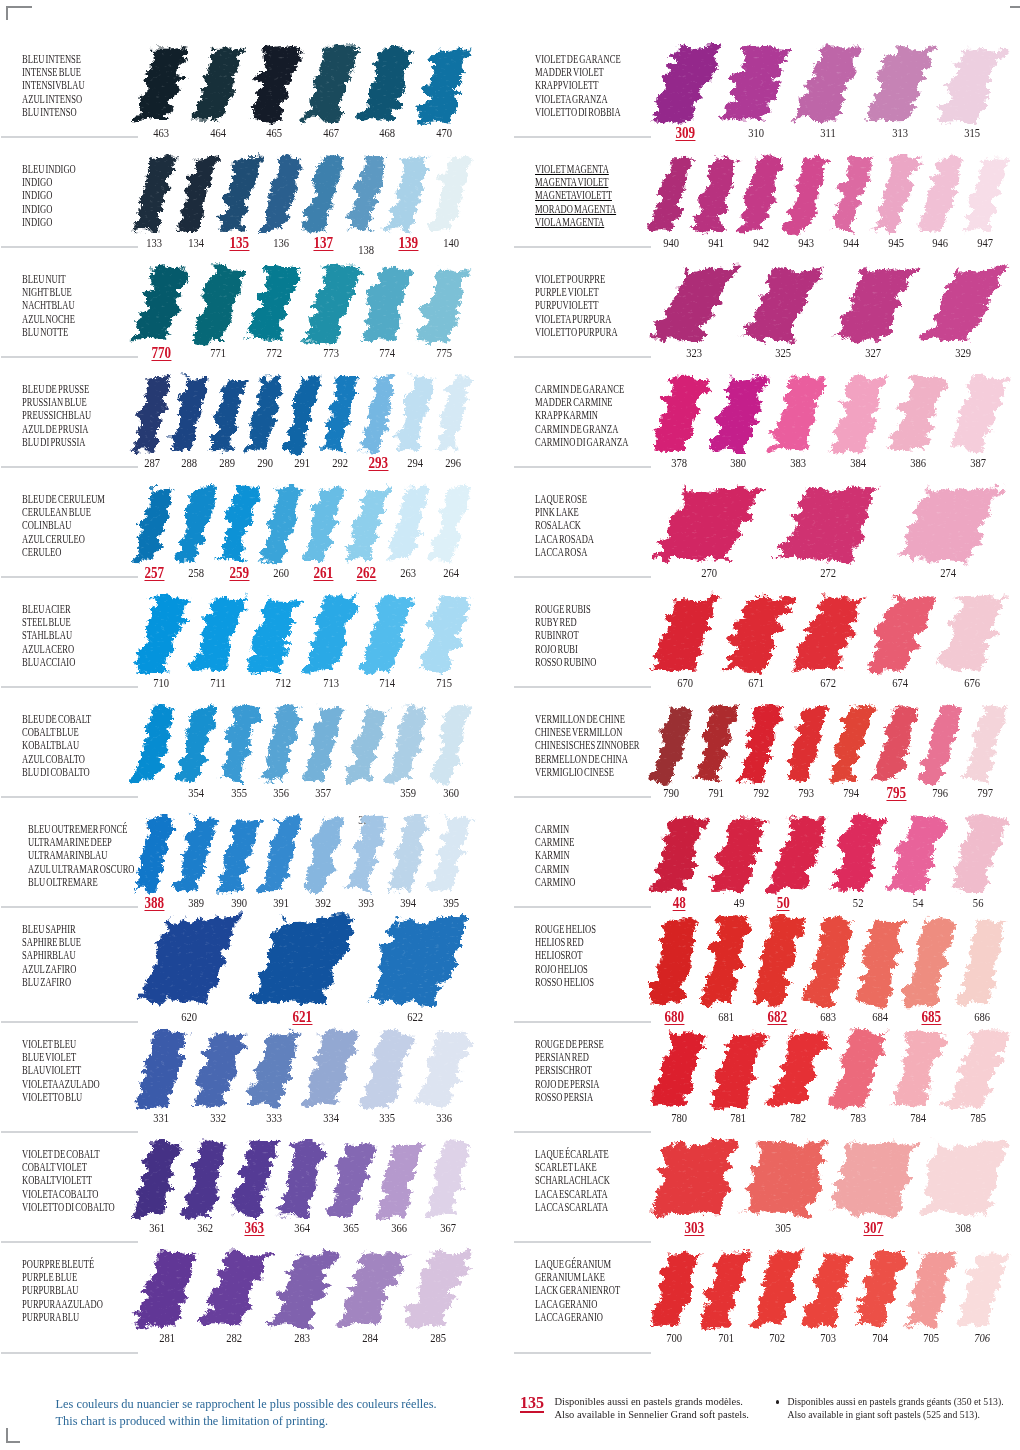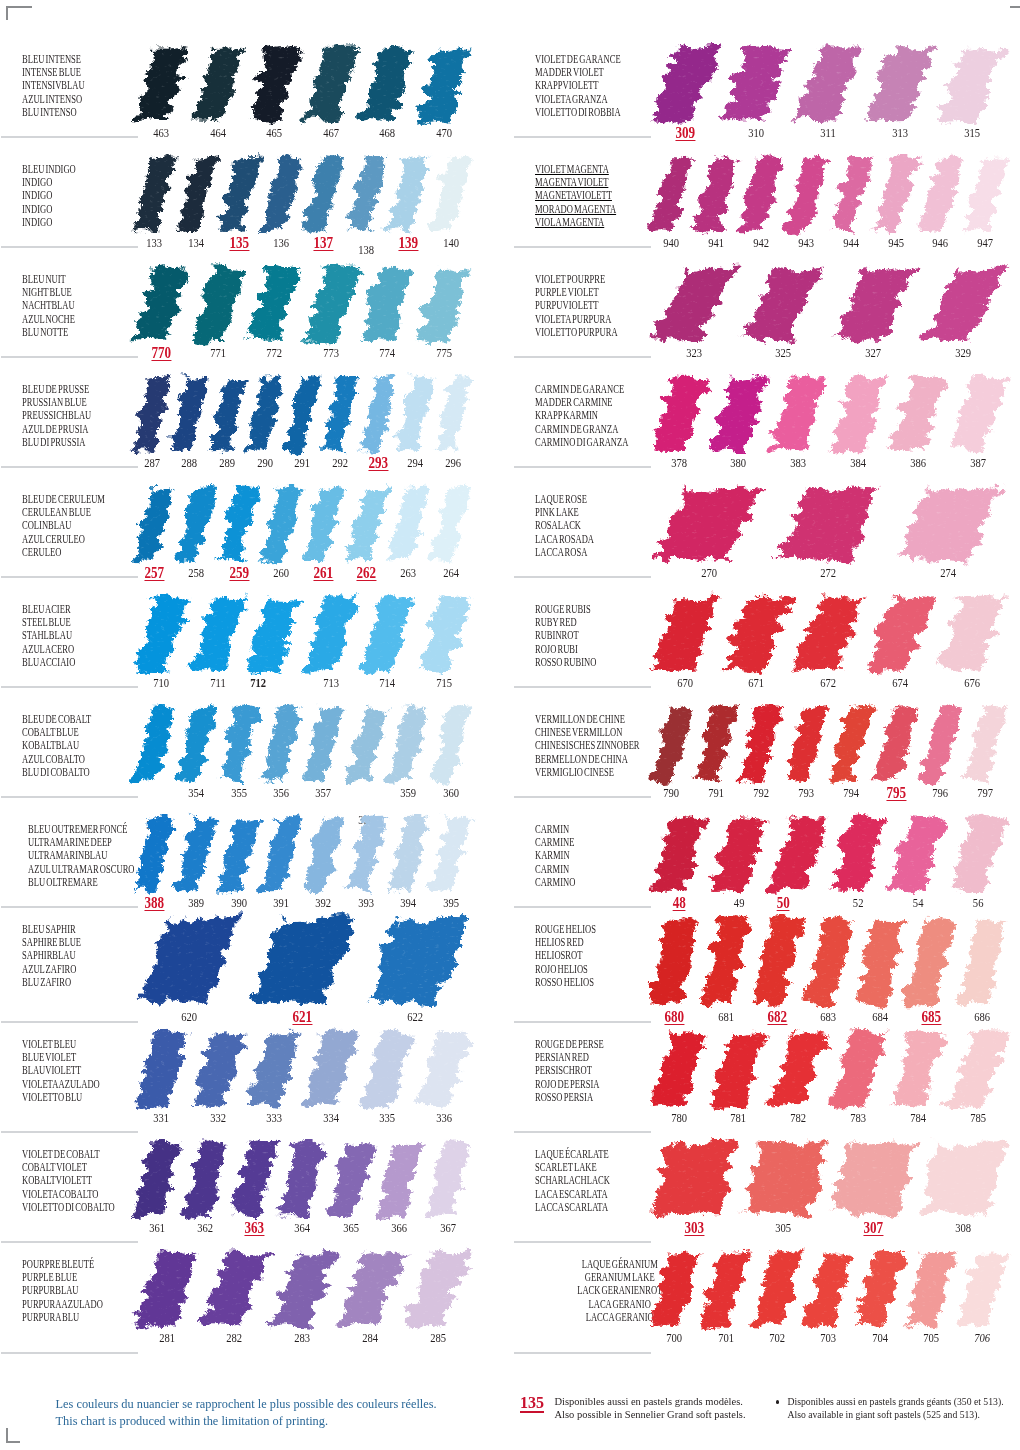--- a/index.html
+++ b/index.html
@@ -409,21 +409,21 @@
             <path d="M20.4 3.0L29.0 -0.2L37.7 2.6L46.3 -1.1L54.9 0.3L54.2 4.8L55.4 9.5L49.1 14.2L51.3 19.0L45.6 23.8L49.3 28.5L43.3 33.2L42.8 38.0L45.1 42.8L42.9 47.5L40.0 52.2L39.2 57.0L35.3 61.8L36.3 66.5L33.7 71.2L31.4 76.0L23.9 74.6L16.4 73.2L8.9 76.2L1.4 72.1L0.0 71.2L5.1 66.5L4.2 61.8L7.9 57.0L4.9 52.2L9.6 47.5L8.6 42.8L9.9 38.0L17.7 33.2L14.6 28.5L20.1 23.8L19.4 19.0L18.2 14.2L16.7 9.5L21.1 4.8L21.3 0.0Z" fill="#52bced" filter="url(#ck1)"></path>
           </svg>
         </div>
   <div class="sw" style="left:415.5px;top:10.0px;width:56.5px;height:76.0px;">
           <svg width="56.5" height="76.0" viewBox="0 0 56.5 76.0">
             <path d="M20.7 1.5L29.9 1.4L39.1 0.7L48.3 3.3L57.5 0.3L53.4 4.8L55.1 9.5L47.8 14.2L48.0 19.0L51.2 23.8L49.1 28.5L47.0 33.2L40.0 38.0L48.6 42.8L44.0 47.5L39.7 52.2L35.7 57.0L34.3 61.8L35.6 66.5L34.1 71.2L31.5 76.0L23.9 76.0L16.3 76.8L8.7 76.7L1.1 73.1L3.1 71.2L4.1 66.5L4.4 61.8L9.1 57.0L11.3 52.2L10.9 47.5L14.3 42.8L16.3 38.0L17.9 33.2L11.9 28.5L13.6 23.8L14.8 19.0L21.5 14.2L21.3 9.5L26.3 4.8L26.4 0.0Z" fill="#a7daf3" filter="url(#ck2)"></path>
           </svg>
         </div>
   <div class="code" style="left:133.0px;top:90.2px;width:56.5px;"><span>710</span></div>
   <div class="code" style="left:189.5px;top:90.2px;width:56.5px;"><span>711</span></div>
-  <div class="code" style="left:230px;top:90.2px;width:56.5px;font-weight:bold;"><span>712</span></div>
+  <div class="code" style="left:255px;top:90.2px;width:56.5px;"><span>712</span></div>
   <div class="code" style="left:302.5px;top:90.2px;width:56.5px;"><span>713</span></div>
   <div class="code" style="left:359.0px;top:90.2px;width:56.5px;"><span>714</span></div>
   <div class="code" style="left:415.5px;top:90.2px;width:56.5px;"><span>715</span></div>
 </div>
 <div class="row-sep" style="left:1.0px;top:686px;width:136.5px;"></div>
 <div class="row" style="left:0;top:696px;width:510px;height:100.0px;">
  <div class="names" style="left:22.2px;top:16.5px;">
   <div>BLEU DE COBALT</div>
   <div>COBALT BLUE</div>
   <div>KOBALTBLAU</div>
@@ -1182,21 +1182,21 @@
             <path d="M20.8 4.2L27.2 6.0L33.5 5.7L39.8 2.2L46.1 4.4L52.5 3.4L58.8 0.5L65.1 0.7L71.4 0.3L77.8 0.4L84.1 -1.4L90.4 2.9L81.4 6.3L89.0 12.7L83.4 19.0L80.5 25.3L78.8 31.7L78.0 38.0L75.9 44.3L69.9 50.7L67.0 57.0L76.1 63.3L70.8 69.7L71.2 76.0L64.9 72.8L58.5 72.5L52.2 75.4L45.9 72.8L39.5 74.1L33.2 70.0L26.9 69.6L20.5 68.9L14.2 70.4L7.9 71.7L1.5 73.6L1.8 69.7L8.4 63.3L10.2 57.0L4.7 50.7L6.9 44.3L11.5 38.0L7.5 31.7L11.3 25.3L14.9 19.0L15.6 12.7L19.4 6.3L16.3 0.0Z" fill="#f7d7d9" filter="url(#ck4)"></path>
           </svg>
         </div>
   <div class="code hl" style="left:139.0px;top:86.5px;width:89.8px;"><u><span>303</span></u></div>
   <div class="code" style="left:228.8px;top:90.2px;width:89.8px;"><span>305</span></div>
   <div class="code hl" style="left:318.5px;top:86.5px;width:89.8px;"><u><span>307</span></u></div>
   <div class="code" style="left:408.2px;top:90.2px;width:89.8px;"><span>308</span></div>
 </div>
 <div class="row-sep" style="left:4.0px;top:1241px;width:137.0px;"></div>
 <div class="row" style="left:0;top:1241px;width:510px;height:111.0px;">
- <div class="names" style="left:25.2px;top:16.5px;text-align:center;">
+ <div class="names" style="left:25.2px;top:16.5px;">
   <div>LAQUE GÉRANIUM</div>
   <div>GERANIUM LAKE</div>
   <div>LACK GERANIENROT</div>
   <div>LACA GERANIO</div>
   <div>LACCA GERANIO</div>
  </div>
   <div class="sw" style="left:139.0px;top:10.0px;width:51.3px;height:76.0px;">
           <svg width="51.3" height="76.0" viewBox="0 0 51.3 76.0">
             <path d="M17.8 4.0L26.2 2.2L34.7 1.6L43.1 3.0L51.5 -1.1L49.8 4.8L46.6 9.5L48.6 14.2L44.4 19.0L42.8 23.8L41.8 28.5L42.0 33.2L41.6 38.0L41.9 42.8L41.7 47.5L39.4 52.2L33.1 57.0L32.2 61.8L30.4 66.5L31.5 71.2L27.1 76.0L20.3 73.2L13.6 74.8L6.8 74.8L0.1 76.4L4.5 71.2L2.7 66.5L2.0 61.8L8.3 57.0L5.4 52.2L12.1 47.5L11.1 42.8L12.5 38.0L10.6 33.2L14.5 28.5L13.3 23.8L14.4 19.0L18.1 14.2L18.3 9.5L21.2 4.8L19.2 0.0Z" fill="#e02b2f" filter="url(#ck4)"></path>
           </svg>
@@ -1239,18 +1239,18 @@
   <div class="code" style="left:395.4px;top:90.2px;width:51.3px;"><span>705</span></div>
   <div class="code" style="left:446.7px;top:90.2px;width:51.3px;font-style:italic;"><span>706</span></div>
 </div>
 <div class="row-sep" style="left:4.0px;top:1352px;width:137.0px;"></div>
 </div>
 <div class="footer">
  <div class="f-note" style="left:55.5px;top:1396px;">Les couleurs du nuancier se rapprochent le plus possible des couleurs réelles.</div>
  <div class="f-note" style="left:55.5px;top:1413px;">This chart is produced within the limitation of printing.</div>
  <div class="f-code" style="left:520px;top:1394px;"><u>135</u></div>
  <div class="f-leg" style="left:554.5px;top:1395px;">Disponibles aussi en pastels grands modèles.</div>
- <div class="f-leg" style="left:554.5px;top:1408px;">Also possible in Sennelier Grand soft pastels.</div>
+ <div class="f-leg" style="left:554.5px;top:1408px;">Also available in Sennelier Grand soft pastels.</div>
  <div class="f-bullet" style="left:775.5px;top:1400px;"></div>
  <div class="f-leg f-leg2" style="left:787.5px;top:1395px;">Disponibles aussi en pastels grands géants (350 et 513).</div>
  <div class="f-leg f-leg2" style="left:787.5px;top:1408px;">Also available in giant soft pastels (525 and 513).</div>
 </div>
 </div>
 
 </body></html>

